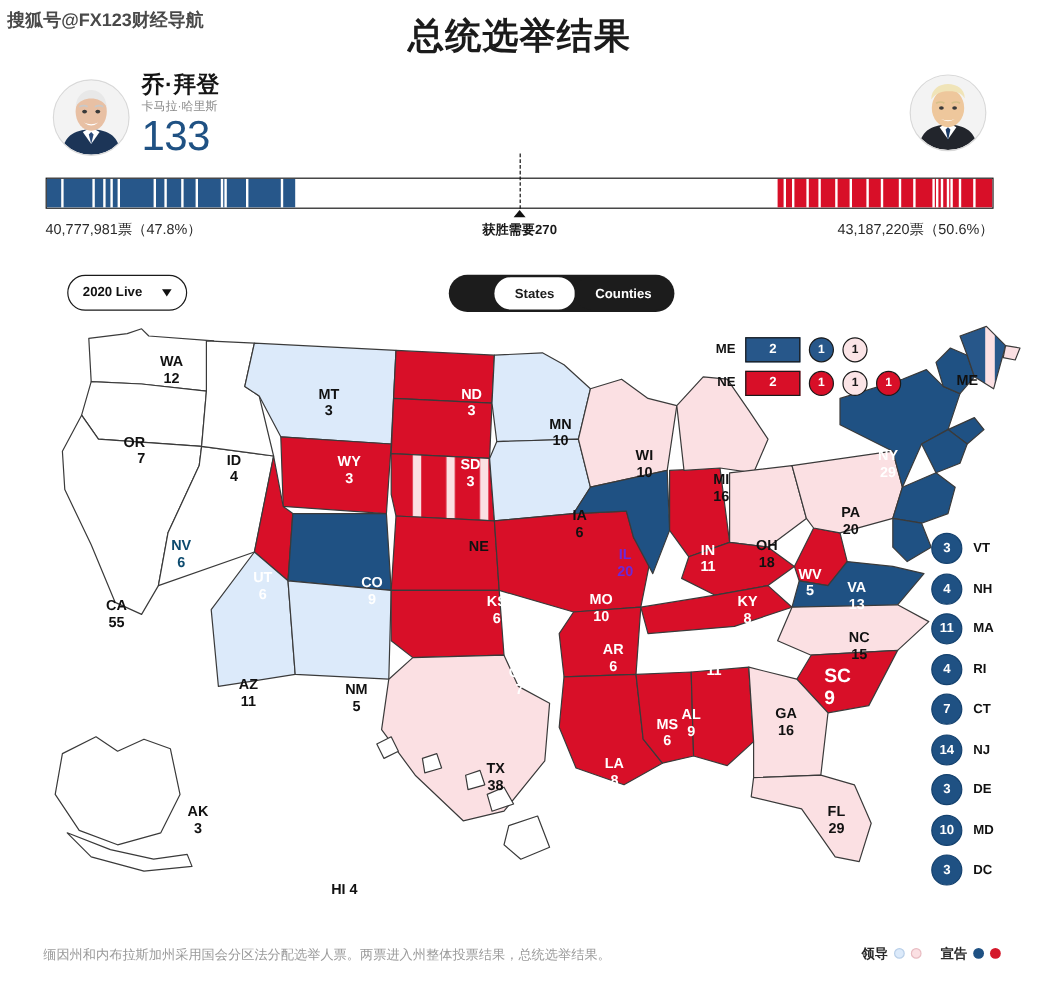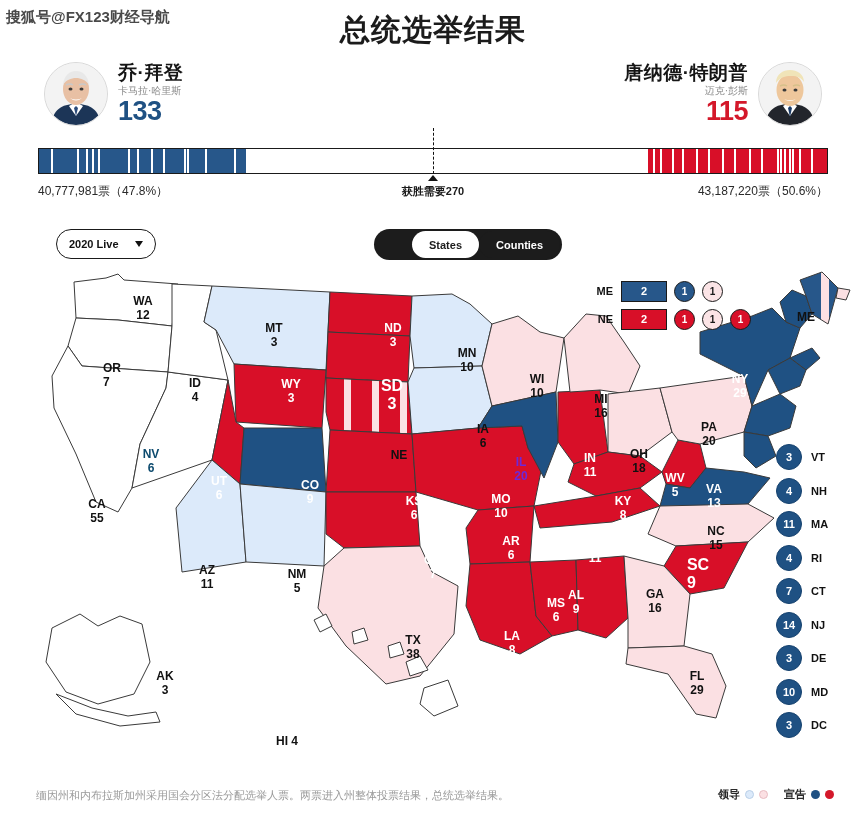--- a/index.html
+++ b/index.html
@@ -26,21 +26,21 @@
     width:62px;height:62px;border-radius:50%;
     border:1px solid #d9d9d9;overflow:hidden;position:relative;background:#f4f4f4;
     flex:0 0 auto;
   }
   .avatar svg{display:block;width:62px;height:62px;}
   .cand-text{line-height:1.05;}
   .cand.left .cand-text{text-align:left;}
   .cand.right .cand-text{text-align:right;}
   .cand-name{font-size:19px;font-weight:bold;color:#151515;letter-spacing:.5px;}
   .cand-vp{font-size:10px;color:#8a8a8a;margin-top:3px;}
-  .cand-ev{font-size:27px;font-weight:bold;margin-top:1px;letter-spacing:-0.5px;}
+  .cand-ev{font-size:35px;font-weight:normal;margin-top:1px;letter-spacing:-0.5px;}
   .ev-blue{color:#1f5183;}
   .ev-red{color:#d4182a;}
 
   
   .bar-wrap{position:absolute;left:38px;top:148px;width:790px;height:26px;}
   .bar{
     position:absolute;inset:0;border:1.5px solid #1a1a1a;background:#fff;
     box-sizing:border-box;overflow:hidden;
   }
   .seg{position:absolute;top:0;bottom:0;}
@@ -187,25 +187,20 @@
           <path d="M29 45l2 9 2-9-2-2z" fill="#1a3a66"></path>
           <ellipse cx="31" cy="27" rx="13.5" ry="16" fill="#eec79c"></ellipse>
           <path d="M17 20c0-9 7-13 14-13s14 4 14 12c-4-6-9-6-14-6-4 0-10 1-14 7z" fill="#f0e4b8"></path>
           <ellipse cx="25.5" cy="27" rx="2" ry="1.5" fill="#3a3a3a"></ellipse>
           <ellipse cx="36.5" cy="27" rx="2" ry="1.5" fill="#3a3a3a"></ellipse>
           <path d="M25 36q6 4 12 0q-6 2.5-12 0z" fill="#fff"></path>
           <path d="M21 23q4-2 7 0M34 23q4-2 7 0" stroke="#d6c08a" stroke-width="1.4" fill="none"></path>
         </g>
       </svg>
     </div>
-    <div class="cand-text">
-      <div class="cand-name">唐纳德·特朗普</div>
-      <div class="cand-vp">迈克·彭斯</div>
-      <div class="cand-ev ev-red">115</div>
-    </div>
   </div>
 </div>
 
 <div class="bar-wrap">
   <div class="bar">
     <div class="seg blue" id="segBlue" style="left: 0px; width: 26.3%;">
         <div class="tick" style="left: 5.71429%;"></div>
         <div class="tick" style="left: 18.5714%;"></div>
         <div class="tick" style="left: 22.8571%;"></div>
         <div class="tick" style="left: 25.7143%;"></div>
@@ -365,21 +360,21 @@
       <path d="M388 380 L400 376 L404 388 L390 392 Z" fill="#ffffff"></path>
       <path d="M406 396 L420 390 L428 404 L410 410 Z" fill="#ffffff"></path>
       <path d="M424 422 L448 414 L458 440 L434 450 L420 438 Z" fill="#ffffff"></path>
     </g>
   </svg>
   <div id="map-labels">
       <div style="position: absolute; left: 143px; top: 43px; transform: translate(-50%, -50%); text-align: center; line-height: 1.15; font-size: 12px; font-weight: bold; color: rgb(17, 17, 17); pointer-events: auto; white-space: nowrap;">
         <div class="st-label">WA</div>
         <div class="st-label">12</div>
       </div>
-      <div style="position: absolute; left: 112px; top: 110px; transform: translate(-50%, -50%); text-align: left; line-height: 1.15; font-size: 12px; font-weight: bold; color: rgb(17, 17, 17); pointer-events: auto; white-space: nowrap;">
+      <div style="position: absolute; left: 112px; top: 110px; transform: translate(-50%, -50%); text-align: right; line-height: 1.15; font-size: 12px; font-weight: bold; color: rgb(17, 17, 17); pointer-events: auto; white-space: nowrap;">
         <div class="st-label">OR</div>
         <div class="st-label">7</div>
       </div>
       <div style="position: absolute; left: 97px; top: 246px; transform: translate(-50%, -50%); text-align: center; line-height: 1.15; font-size: 12px; font-weight: bold; color: rgb(17, 17, 17); pointer-events: auto; white-space: nowrap;">
         <div class="st-label">CA</div>
         <div class="st-label">55</div>
       </div>
       <div style="position: absolute; left: 151px; top: 196px; transform: translate(-50%, -50%); text-align: center; line-height: 1.15; font-size: 12px; font-weight: bold; color: #0c4a6e; pointer-events: auto; white-space: nowrap;">
         <div class="st-label">NV</div>
         <div class="st-label">6</div>
@@ -409,21 +404,21 @@
         <div class="st-label">11</div>
       </div>
       <div style="position: absolute; left: 297px; top: 316px; transform: translate(-50%, -50%); text-align: center; line-height: 1.15; font-size: 12px; font-weight: bold; color: rgb(17, 17, 17); pointer-events: auto; white-space: nowrap;">
         <div class="st-label">NM</div>
         <div class="st-label">5</div>
       </div>
       <div style="position: absolute; left: 393px; top: 70px; transform: translate(-50%, -50%); text-align: center; line-height: 1.15; font-size: 12px; font-weight: bold; color: rgb(255, 255, 255); pointer-events: auto; white-space: nowrap;">
         <div class="st-label">ND</div>
         <div class="st-label">3</div>
       </div>
-      <div style="position: absolute; left: 392px; top: 129px; transform: translate(-50%, -50%); text-align: center; line-height: 1.15; font-size: 16px; font-weight: bold; color: rgb(255, 255, 255); pointer-events: auto; white-space: nowrap;">
+      <div style="position: absolute; left: 392px; top: 129px; transform: translate(-50%, -50%); text-align: center; line-height: 1.15; font-size: 12px; font-weight: bold; color: rgb(255, 255, 255); pointer-events: auto; white-space: nowrap;">
         <div class="st-label">SD</div>
         <div class="st-label">3</div>
       </div>
       <div style="position: absolute; left: 399px; top: 190px; transform: translate(-50%, -50%); text-align: center; line-height: 1.15; font-size: 12px; font-weight: bold; color: rgb(17, 17, 17); pointer-events: auto; white-space: nowrap;">
         <div class="st-label">NE</div>
       </div>
       <div style="position: absolute; left: 414px; top: 243px; transform: translate(-50%, -50%); text-align: center; line-height: 1.15; font-size: 12px; font-weight: bold; color: rgb(255, 255, 255); pointer-events: auto; white-space: nowrap;">
         <div class="st-label">KS</div>
         <div class="st-label">6</div>
       </div>

